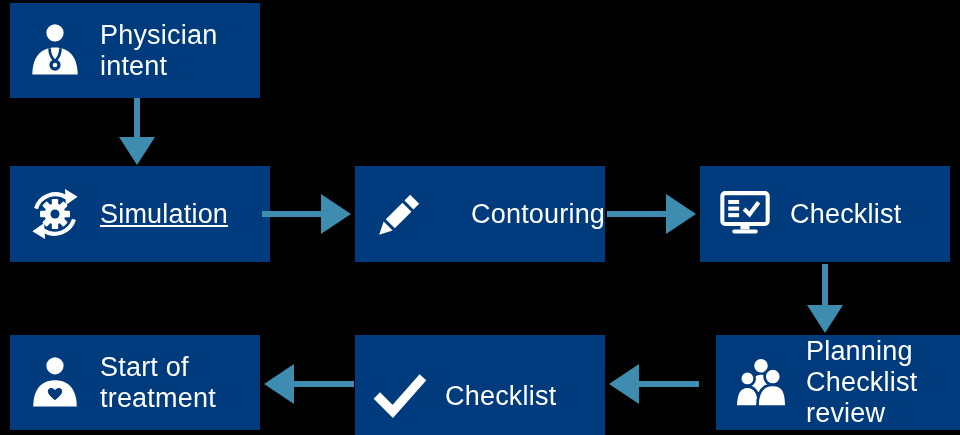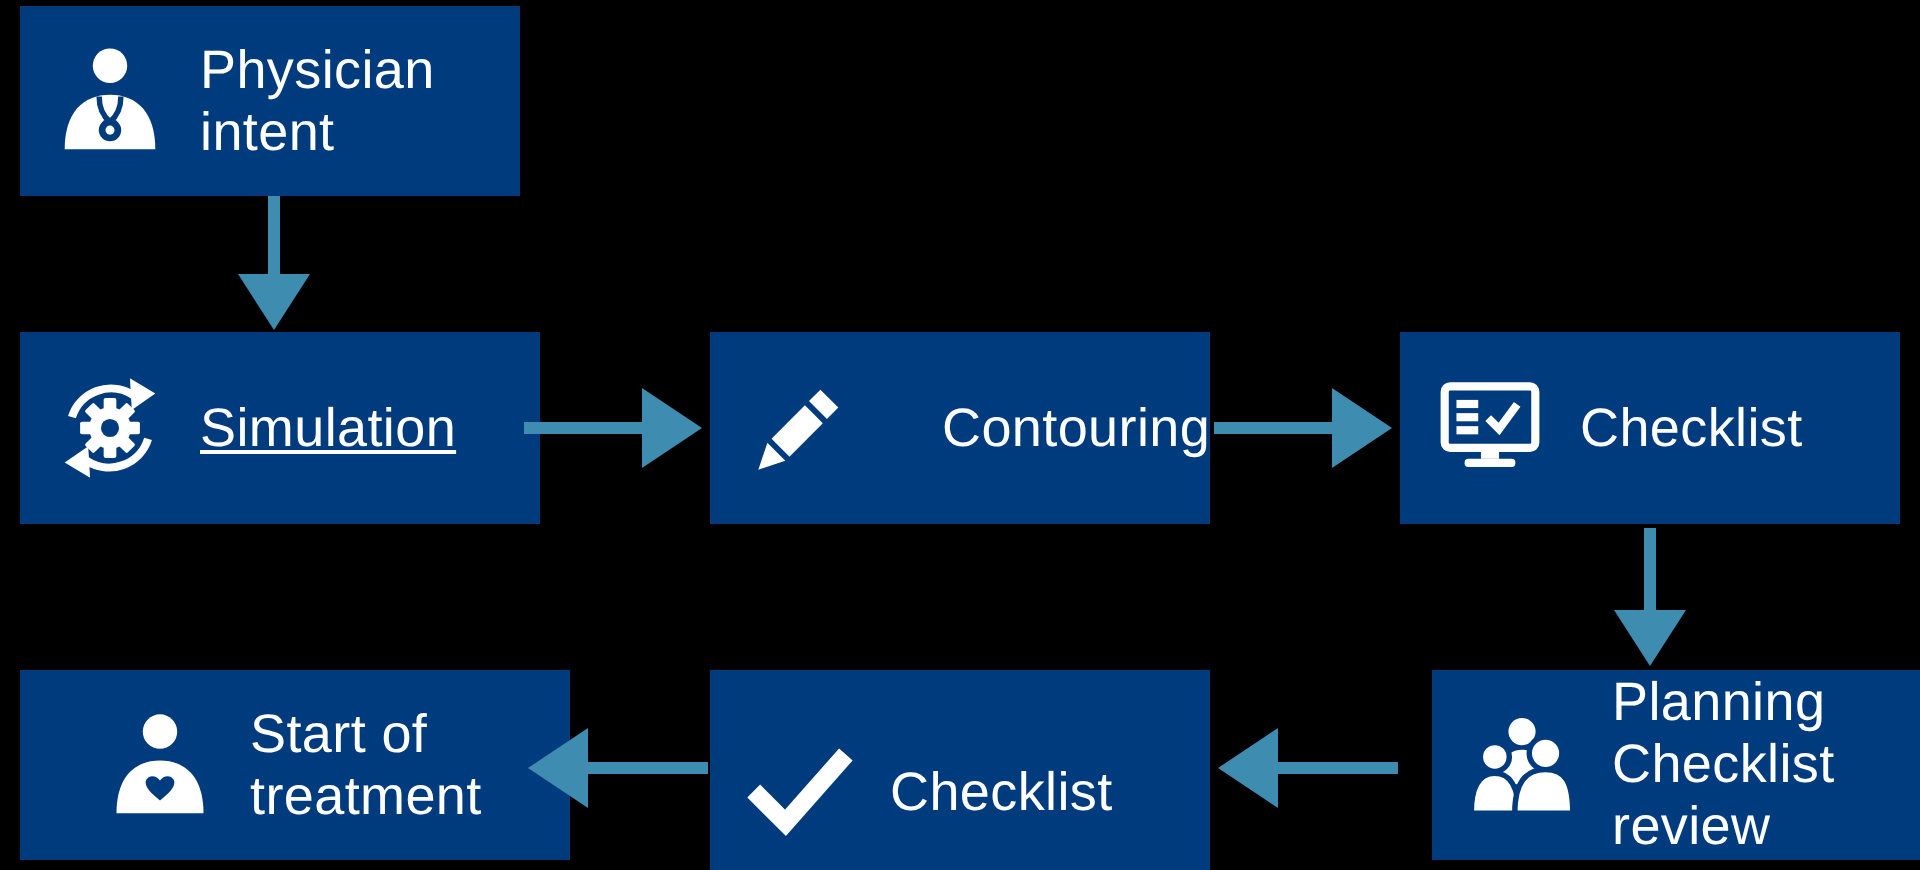--- a/index.html
+++ b/index.html
@@ -119,21 +119,21 @@
 
   <div class="box" style="left:355px;top:335px;width:250px;height:122px;">
     <span class="icon">
       <svg viewBox="0 0 64 64">
         <path d="M10 35 L24 49 L54 15" fill="none" stroke="#fff" stroke-width="10" stroke-linecap="square"></path>
       </svg>
     </span>
     <span class="label">Checklist</span>
   </div>
 
-  <div class="box" style="left:10px;top:335px;width:250px;height:95px;padding-left:25px;">
+  <div class="box" style="left:10px;top:335px;width:250px;height:95px;">
     <span class="icon">
       <svg viewBox="0 0 64 64">
         <circle cx="32" cy="13" r="9.5" fill="#fff"></circle>
         <path d="M8 58 C8 38 18 29 32 29 C46 29 56 38 56 58 Z" fill="#fff"></path>
         <path d="M32 51 C25.5 46 23 42.5 24.5 39.5 C26 36.8 30 37 32 40 C34 37 38 36.8 39.5 39.5 C41 42.5 38.5 46 32 51 Z" fill="#003B7D"></path>
       </svg>
     </span>
     <span class="label">Start of treatment</span>
   </div>
 

